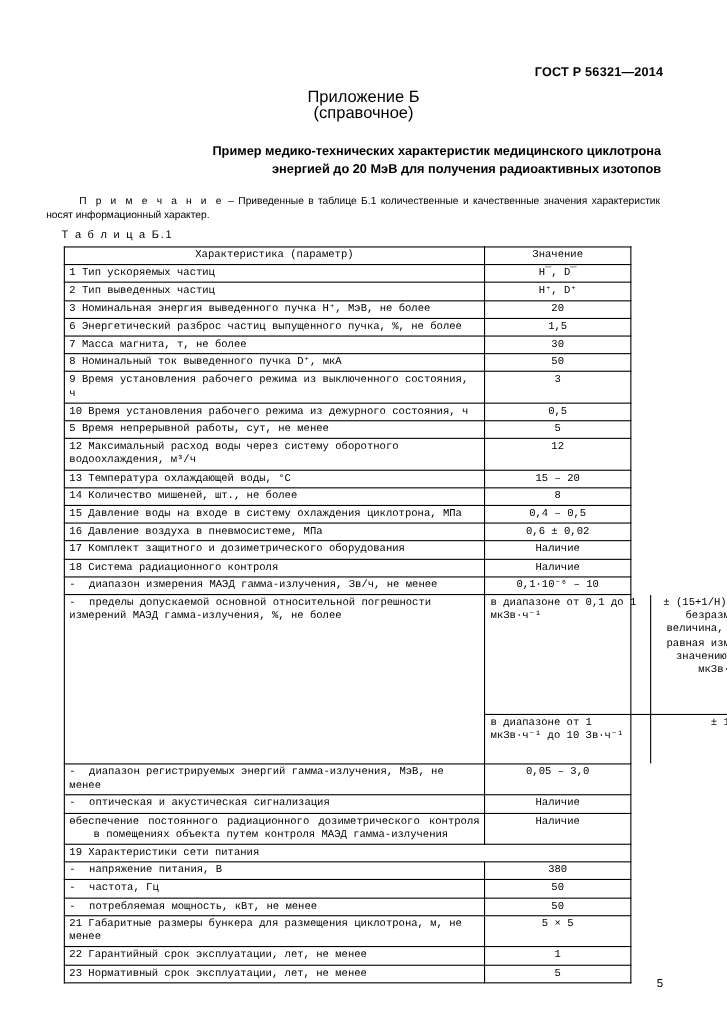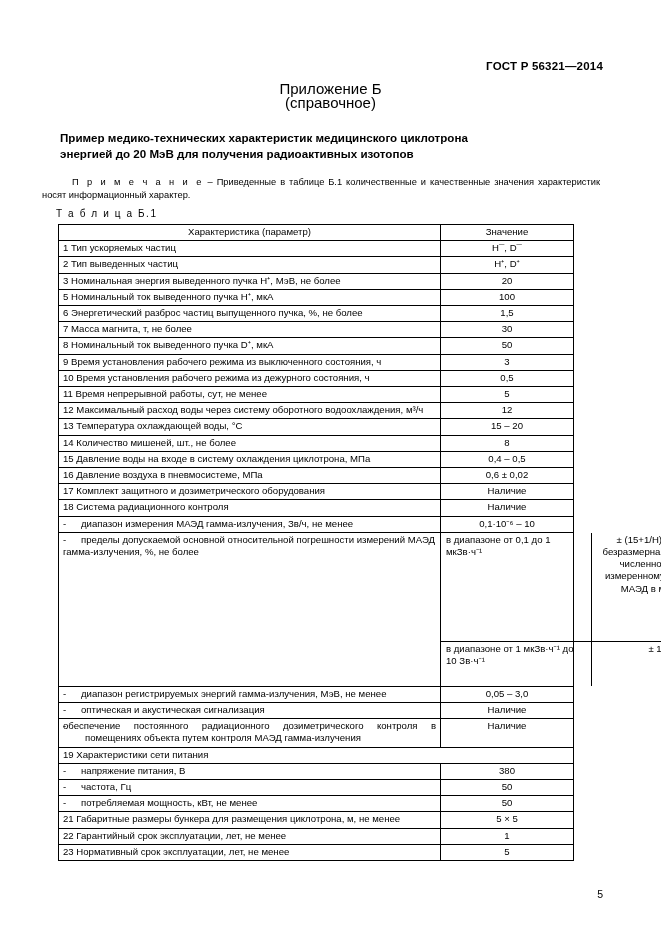--- a/index.html
+++ b/index.html
@@ -41,21 +41,21 @@
     font-size: 15px;
     line-height: 14px;
   }
   .appendix-block div { white-space: nowrap; }
 
   .doc-title {
     position: absolute;
     left: 60px;
     top: 130px;
     width: 541px;
-    text-align: left;
+    text-align: right;
     font-size: 11.6px;
     font-weight: bold;
     line-height: 16px;
   }
 
   .note {
     position: absolute;
     left: 42px;
     top: 176px;
     width: 558px;
@@ -79,20 +79,21 @@
 
   
   table.spec {
     position: absolute;
     left: 58px;
     top: 224px;
     width: 515px;
     border-collapse: collapse;
     table-layout: fixed;
     font-size: 9.6px;
+    font-family: Liberation Mono, monospace;
   }
   table.spec td, table.spec th {
     border: 1px solid #000000;
     padding: 1px 4px 2px 4px;
     vertical-align: top;
     font-weight: normal;
     line-height: 12.2px;
   }
   th.hdr { text-align: center; padding-top: 1px; }
   td.param { text-align: left; }
@@ -186,45 +187,41 @@
       </tr>
       <tr>
         <td class="param">2 Тип выведенных частиц</td>
         <td class="val">H⁺, D⁺</td>
       </tr>
       <tr>
         <td class="param">3 Номинальная энергия выведенного пучка H⁺, МэВ, не более</td>
         <td class="val">20</td>
       </tr>
       <tr>
-        <td class="param">5 Номинальный ток выведенного пучка H⁺, мкА</td>
-        <td class="val">100</td>
-      </tr>
-      <tr>
         <td class="param">6 Энергетический разброс частиц выпущенного пучка, %, не более</td>
         <td class="val">1,5</td>
       </tr>
       <tr>
         <td class="param">7 Масса магнита, т, не более</td>
         <td class="val">30</td>
       </tr>
       <tr>
         <td class="param">8 Номинальный ток выведенного пучка D⁺, мкА</td>
         <td class="val">50</td>
       </tr>
       <tr>
         <td class="param">9 Время установления рабочего режима из выключенного состояния, ч</td>
         <td class="val">3</td>
       </tr>
       <tr>
         <td class="param">10 Время установления рабочего режима из дежурного состояния, ч</td>
         <td class="val">0,5</td>
       </tr>
       <tr>
-        <td class="param">11 Время непрерывной работы, сут, не менее</td>
+        <td class="param">5 Время непрерывной работы, сут, не менее</td>
         <td class="val">5</td>
       </tr>
       <tr>
         <td class="param">12 Максимальный расход воды через систему оборотного водоохлаждения, м³/ч</td>
         <td class="val val-top">12</td>
       </tr>
       <tr>
         <td class="param">13 Температура охлаждающей воды, °С</td>
         <td class="val">15 – 20</td>
       </tr>

